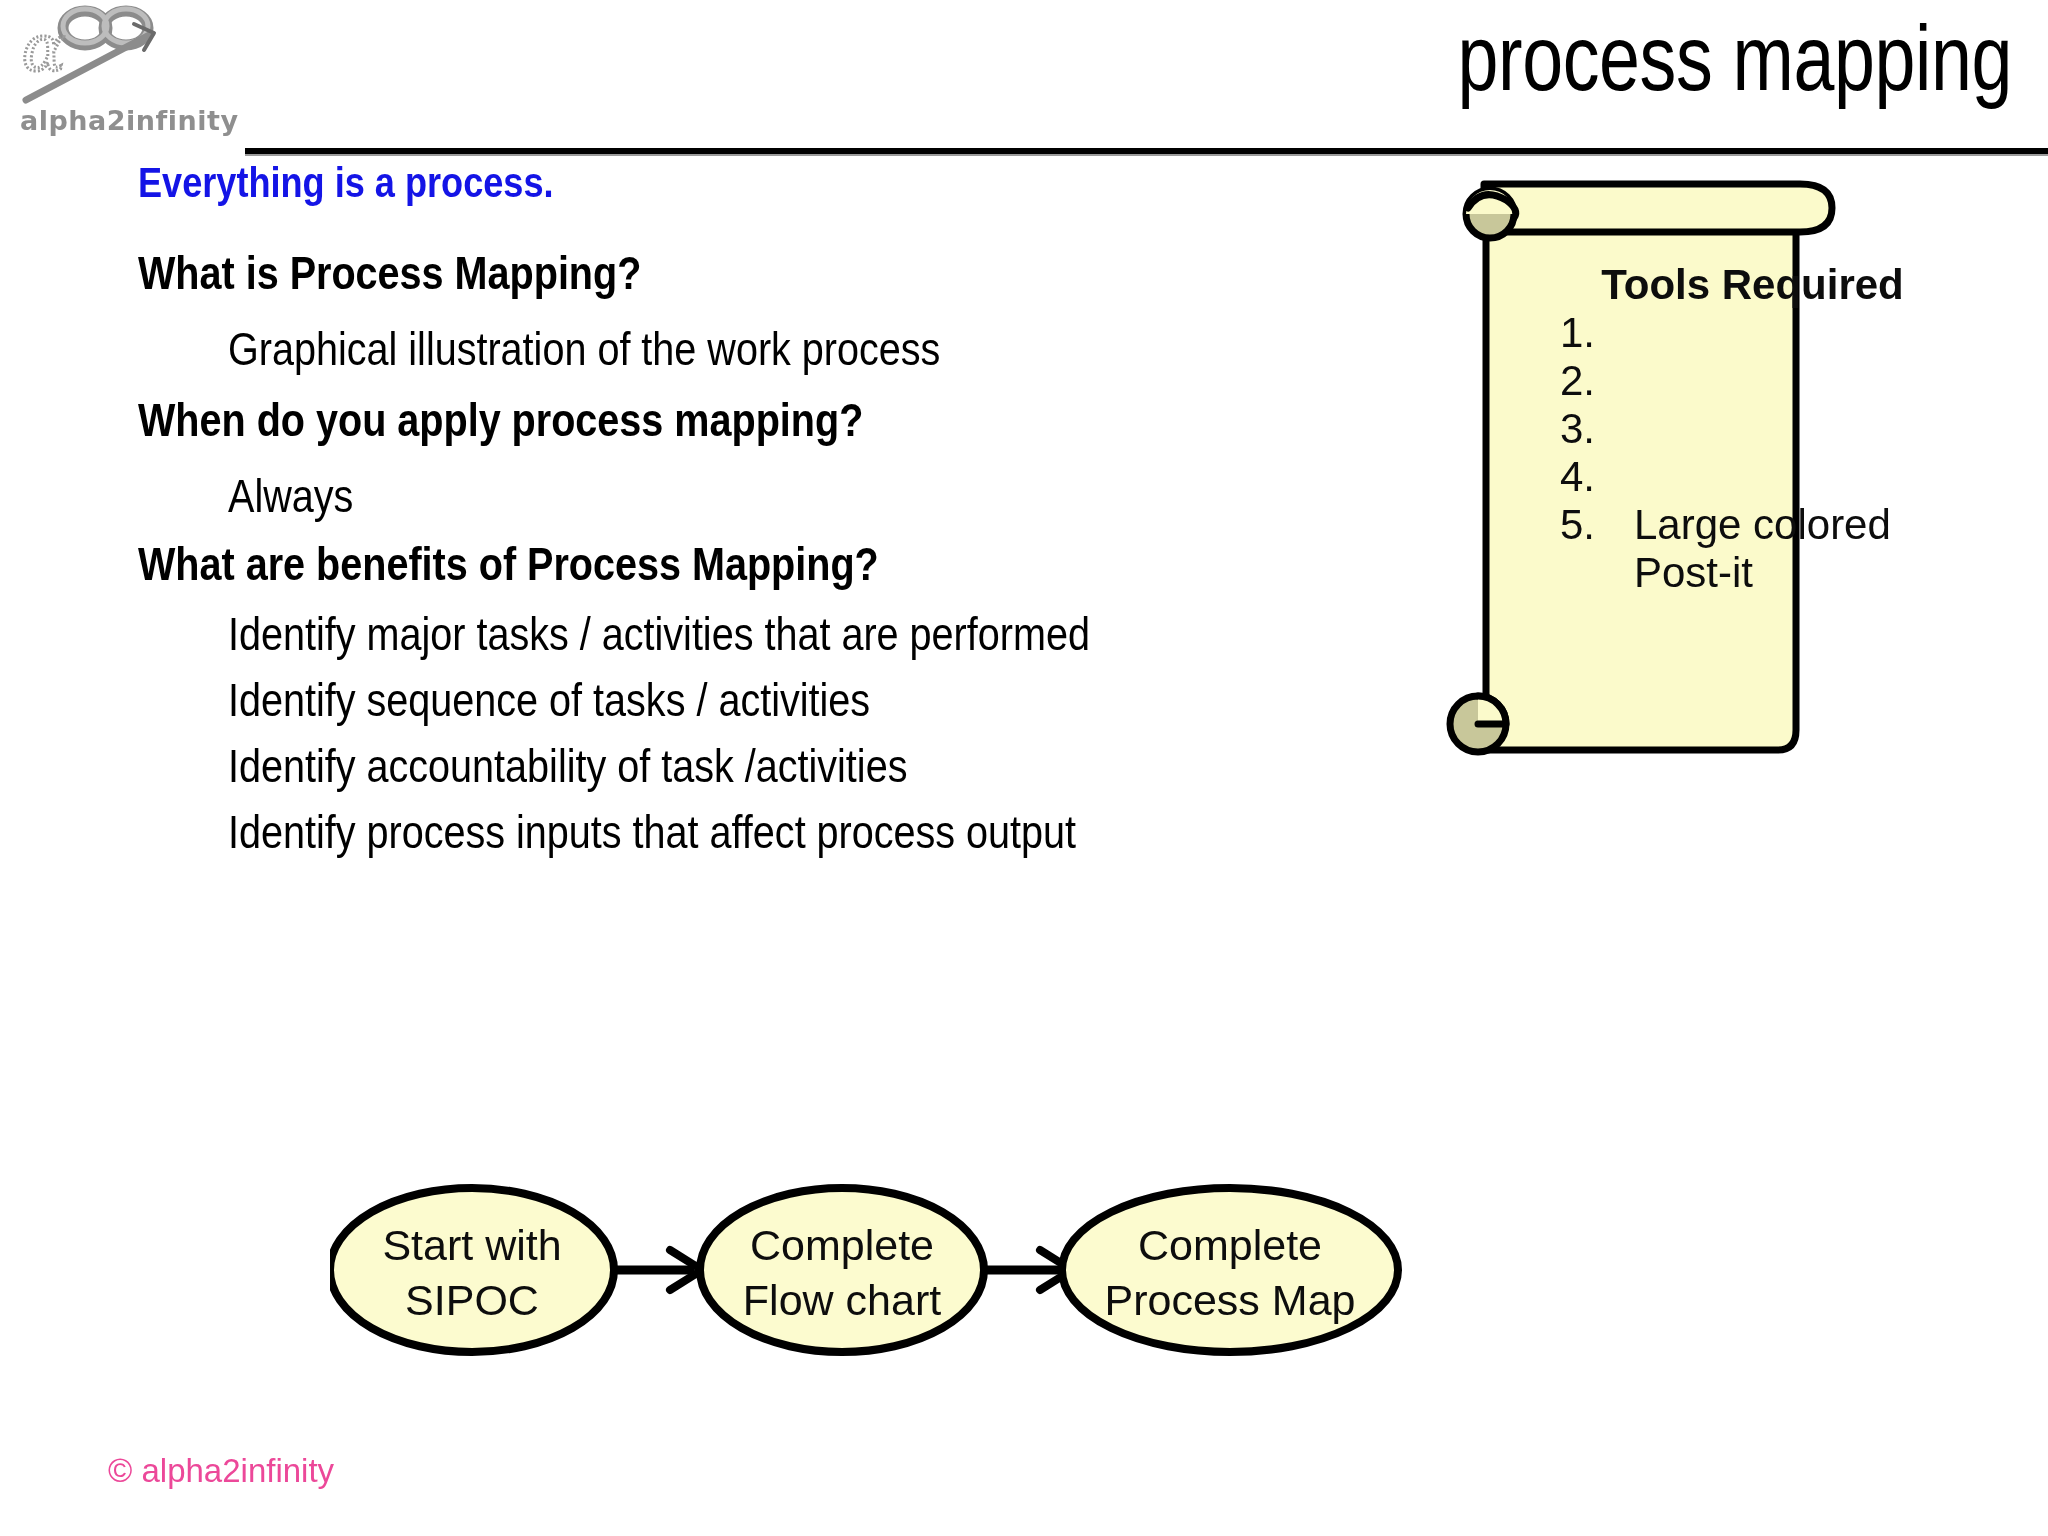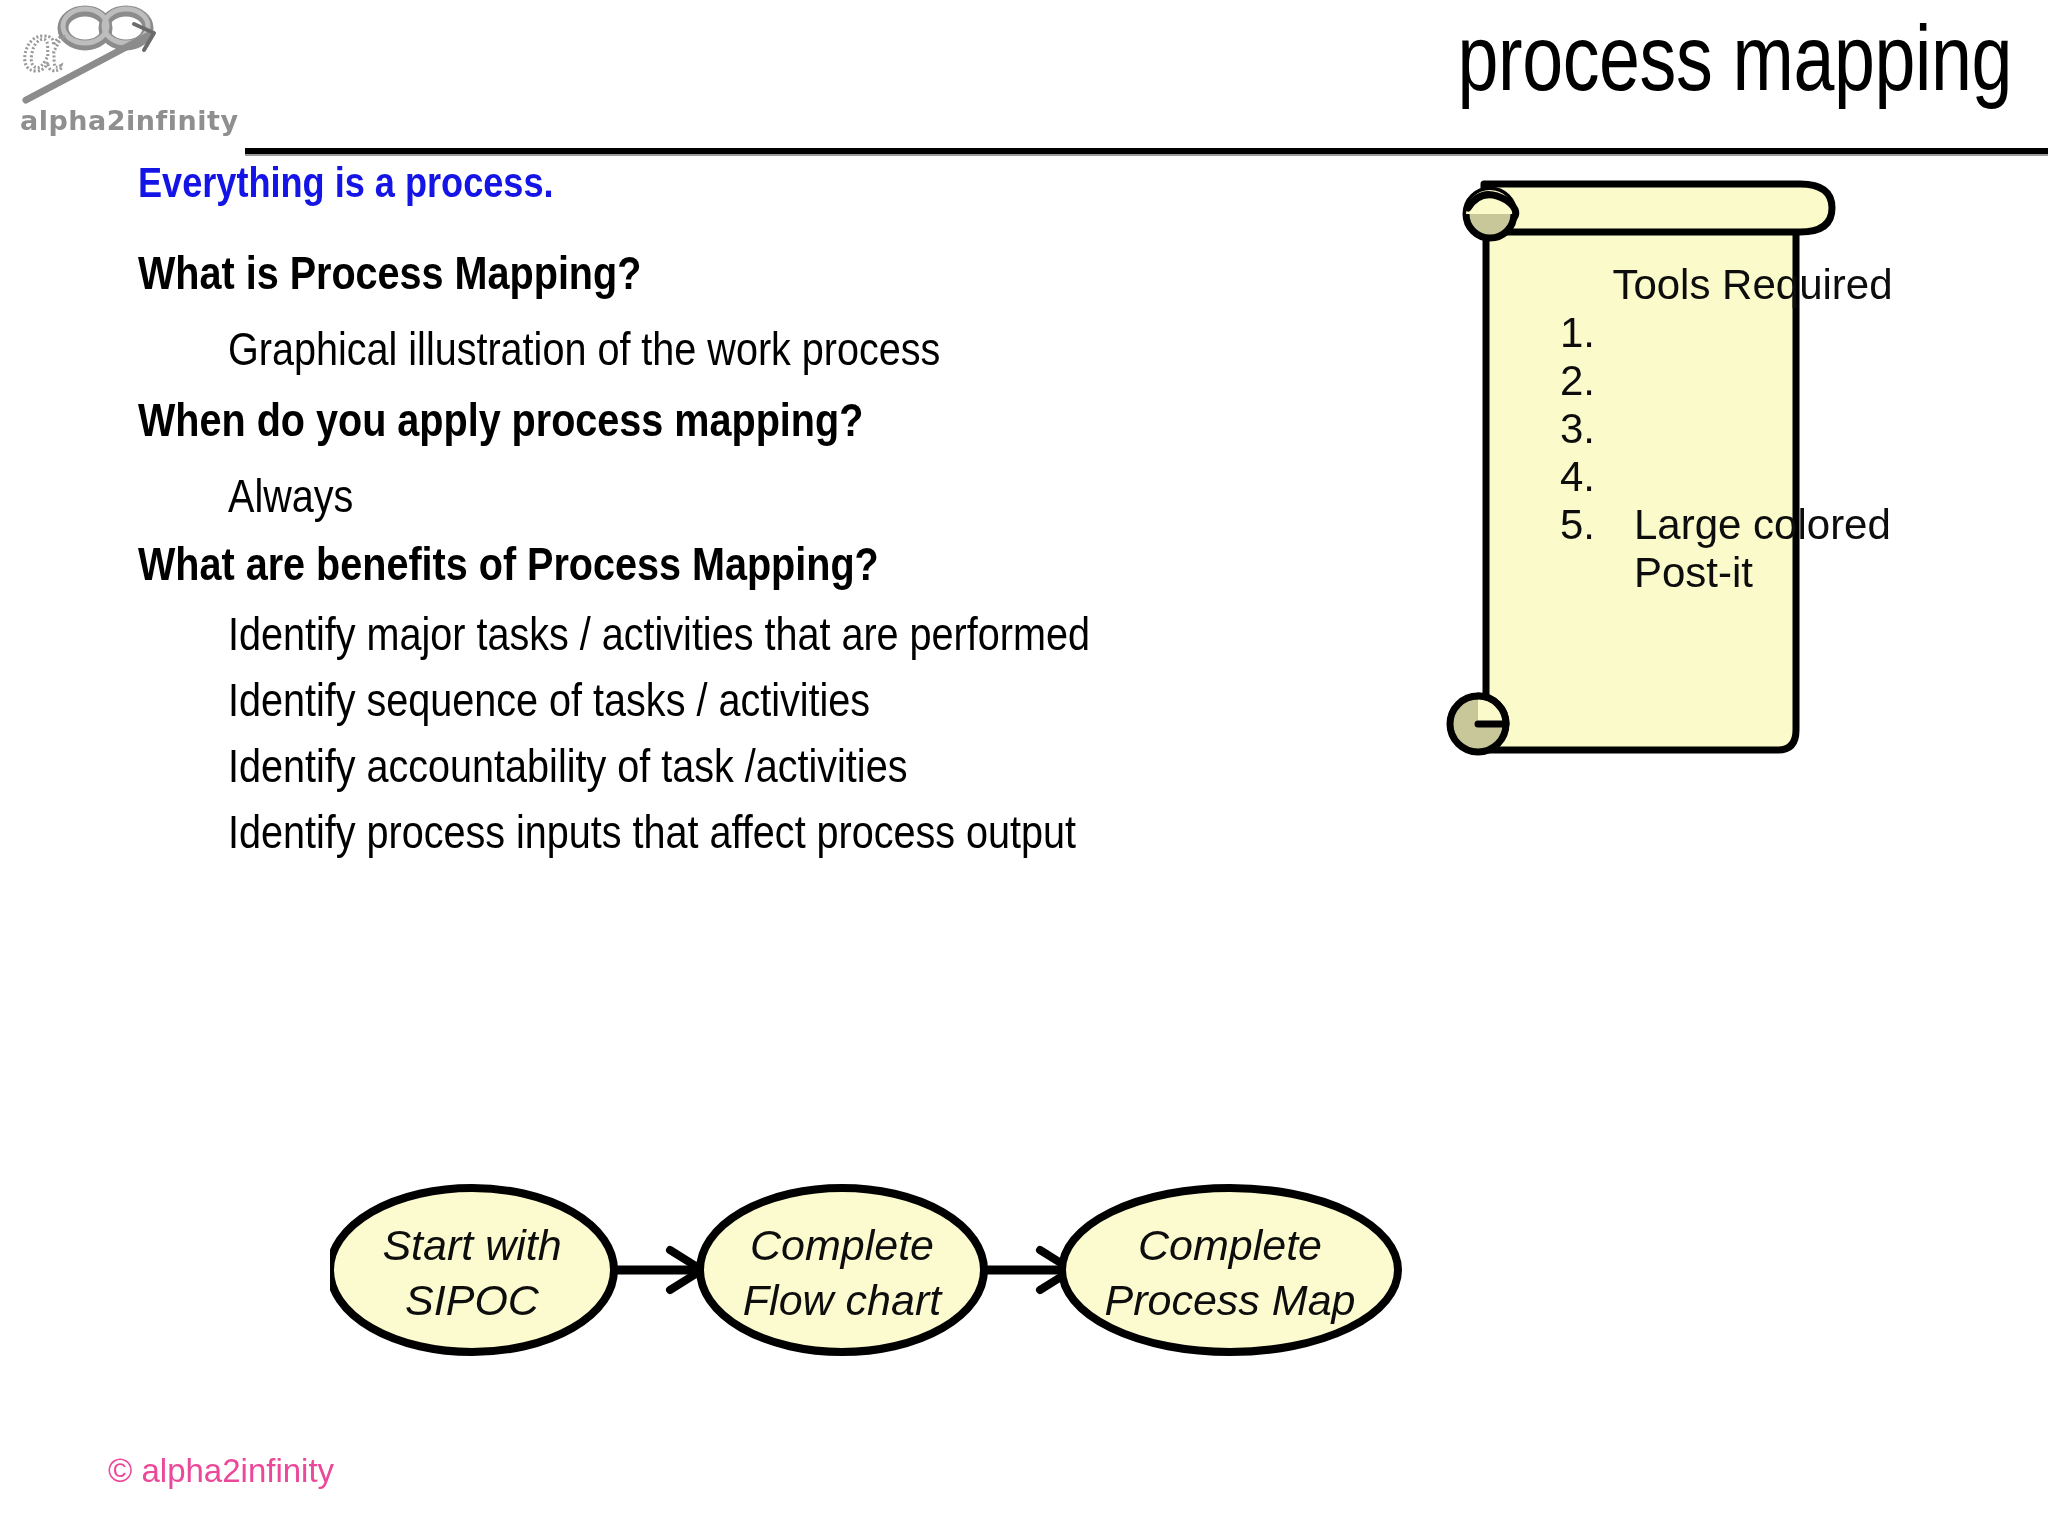--- a/index.html
+++ b/index.html
@@ -95,21 +95,21 @@
   }
   #scroll svg { display: block; overflow: visible; }
   #scroll-text {
     position: absolute;
     left: 1560px;
     top: 262px;
     width: 385px;
   }
   #tools-title {
     font-size: 42px;
-    font-weight: normal;
+    font-weight: bold;
     color: #0d0d0d;
     text-align: center;
     margin: 0 0 2px 0;
     line-height: 1.08;
   }
   .tool-row {
     display: flex;
     align-items: flex-start;
     font-size: 42px;
     line-height: 1.14;
@@ -124,21 +124,20 @@
     flex: 1 1 auto;
   }
 
   
   #flow {
     position: absolute;
     left: 330px;
     top: 1150px;
     width: 1430px;
     height: 230px;
-    font-style: italic;
   }
   #flow svg { display: block; }
   .flow-label {
     font-family: "Liberation Sans", sans-serif;
     font-size: 43px;
     fill: #0d0d0d;
     text-anchor: middle;
   }
 
   

